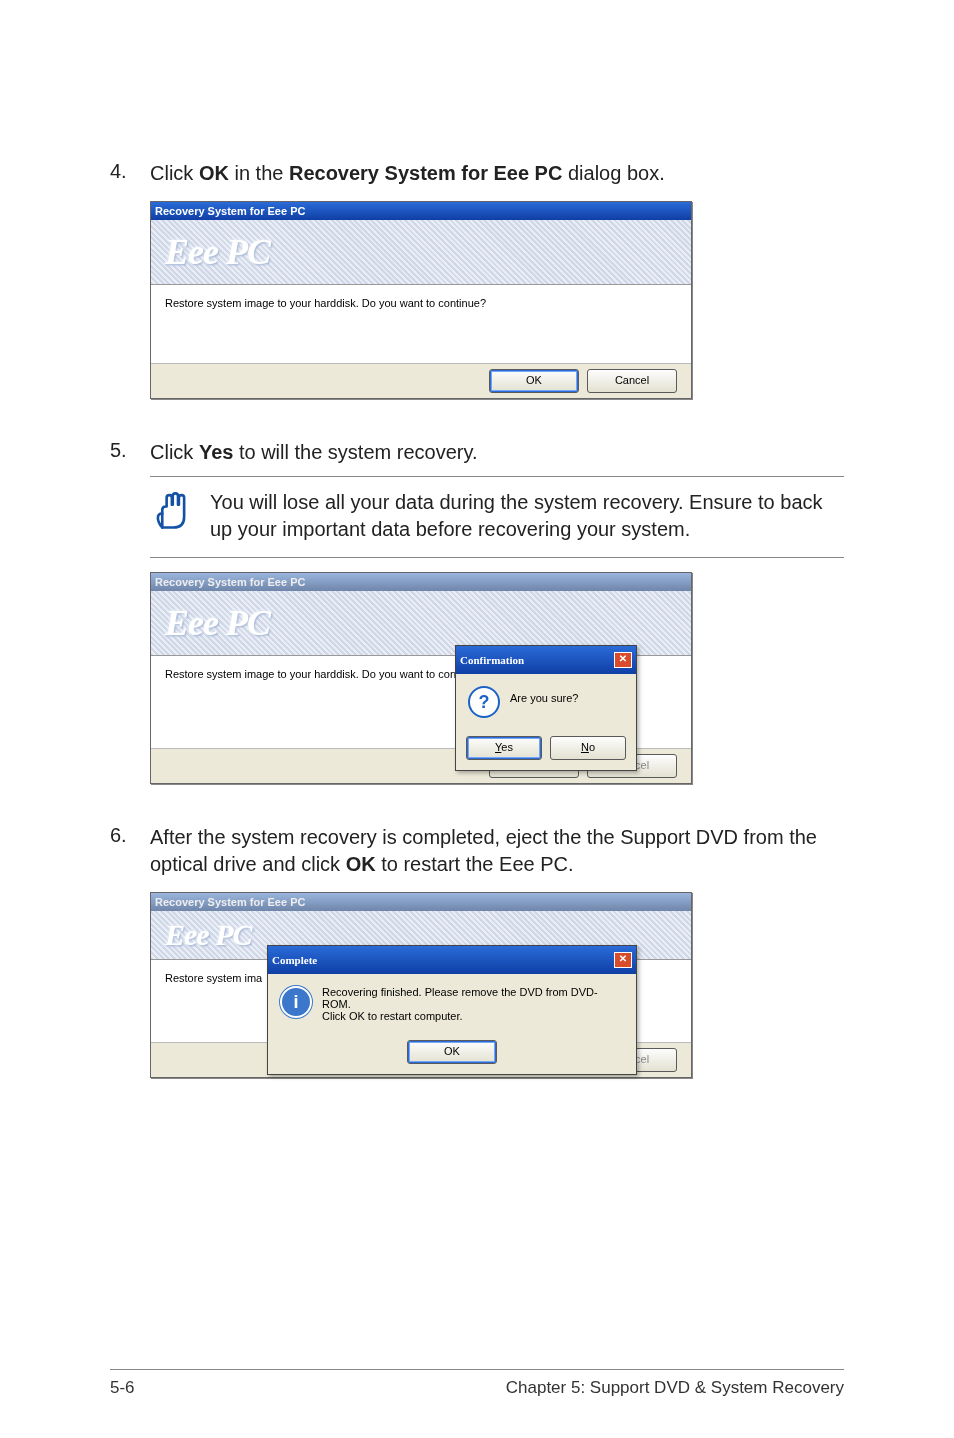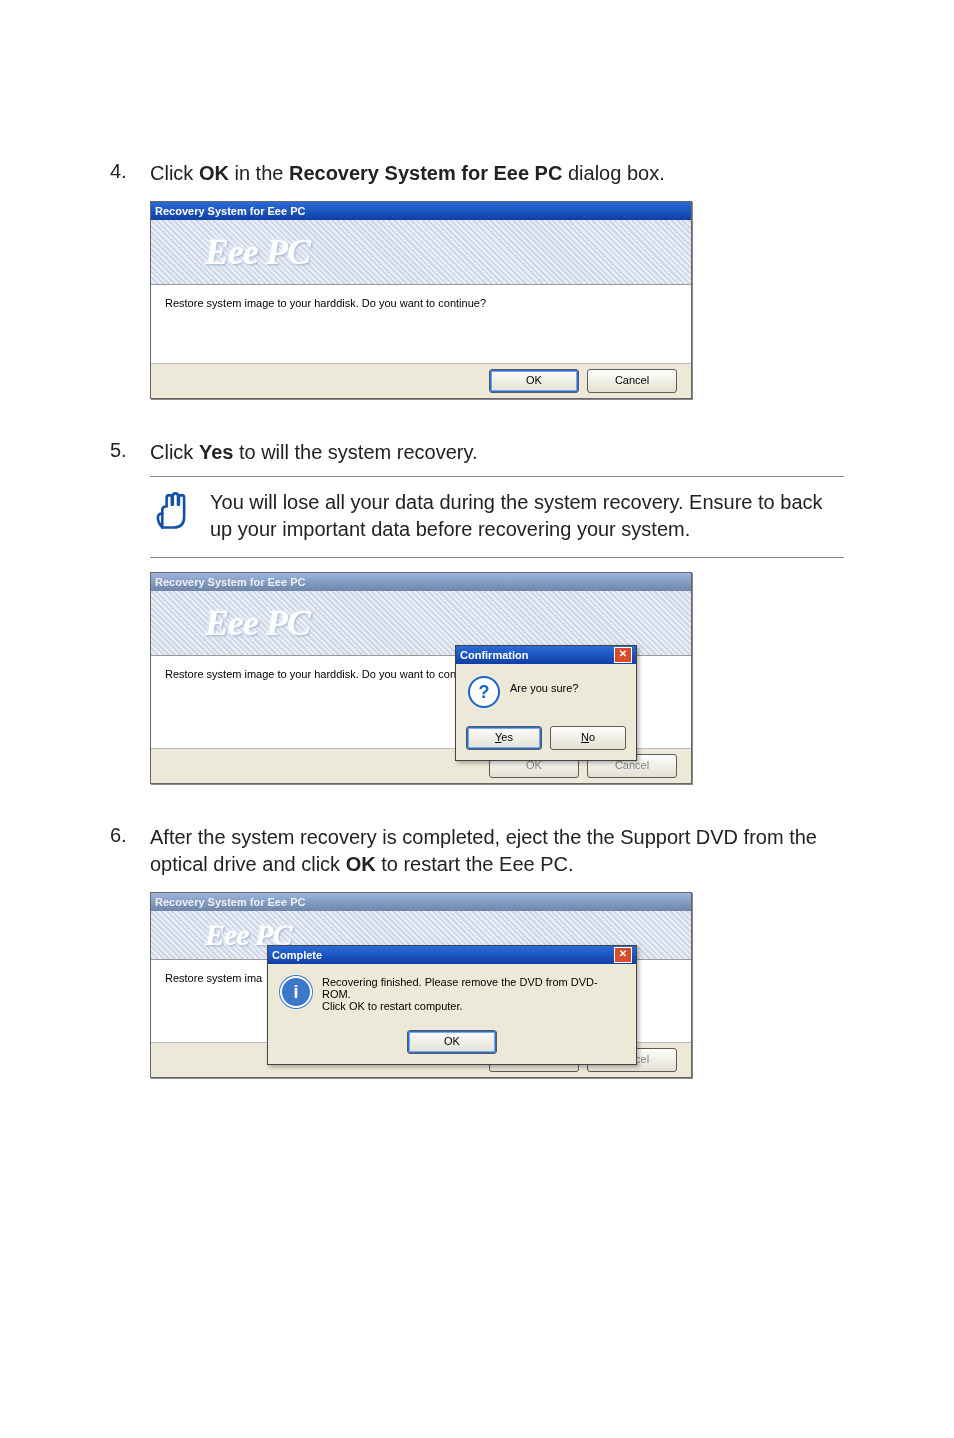--- a/index.html
+++ b/index.html
@@ -78,21 +78,20 @@
     padding-left: 14px;
   }
   .banner-logo {
     font-family: "Comic Sans MS", cursive;
     font-size: 36px;
     font-style: italic;
     color: #fff;
     text-shadow: 0 0 3px #fff, 1px 1px 2px #7791c0;
     font-weight: bold;
     letter-spacing: -1px;
-    margin-left: 40px;
   }
   .client {
     padding: 12px 14px 10px 14px;
     min-height: 56px;
     background: #ffffff;
   }
   .btnrow {
     height: 34px;
     background: #ece9d8;
     border-top: 1px solid #bbb;
@@ -138,21 +137,21 @@
   .hand-svg { width: 42px; height: 42px; }
   
   .inner {
     position: absolute;
     background: #ece9d8;
     border: 1px solid #444;
     box-shadow: 2px 2px 4px rgba(0,0,0,.3);
     font-family: Tahoma, Arial, sans-serif;
     font-size: 11px;
   }
-  .inner .titlebar { height: 18px; }
+  .inner .titlebar { height: 28px; font-family: Liberation Serif, serif; }
   .inner .body {
     padding: 12px 16px 14px 12px;
     display: flex;
     align-items: flex-start;
     gap: 10px;
   }
   .qmark, .infomark {
     width: 28px; height: 28px; flex: none;
     border-radius: 50%;
     display: flex; align-items: center; justify-content: center;
@@ -286,14 +285,18 @@
           <div>Recovering finished. Please remove the DVD from DVD-ROM.</div>
           <div>Click OK to restart computer.</div>
         </div>
       </div>
       <div class="btnrow">
         <div class="winbtn default" style="min-width:72px;">OK</div>
       </div>
     </div>
   </div>
 
+  <div class="footer">
+    <span>5-6</span>
+    <span>Chapter 5: Support DVD &amp; System Recovery</span>
+  </div>
 
 </div>
 
 </body></html>

